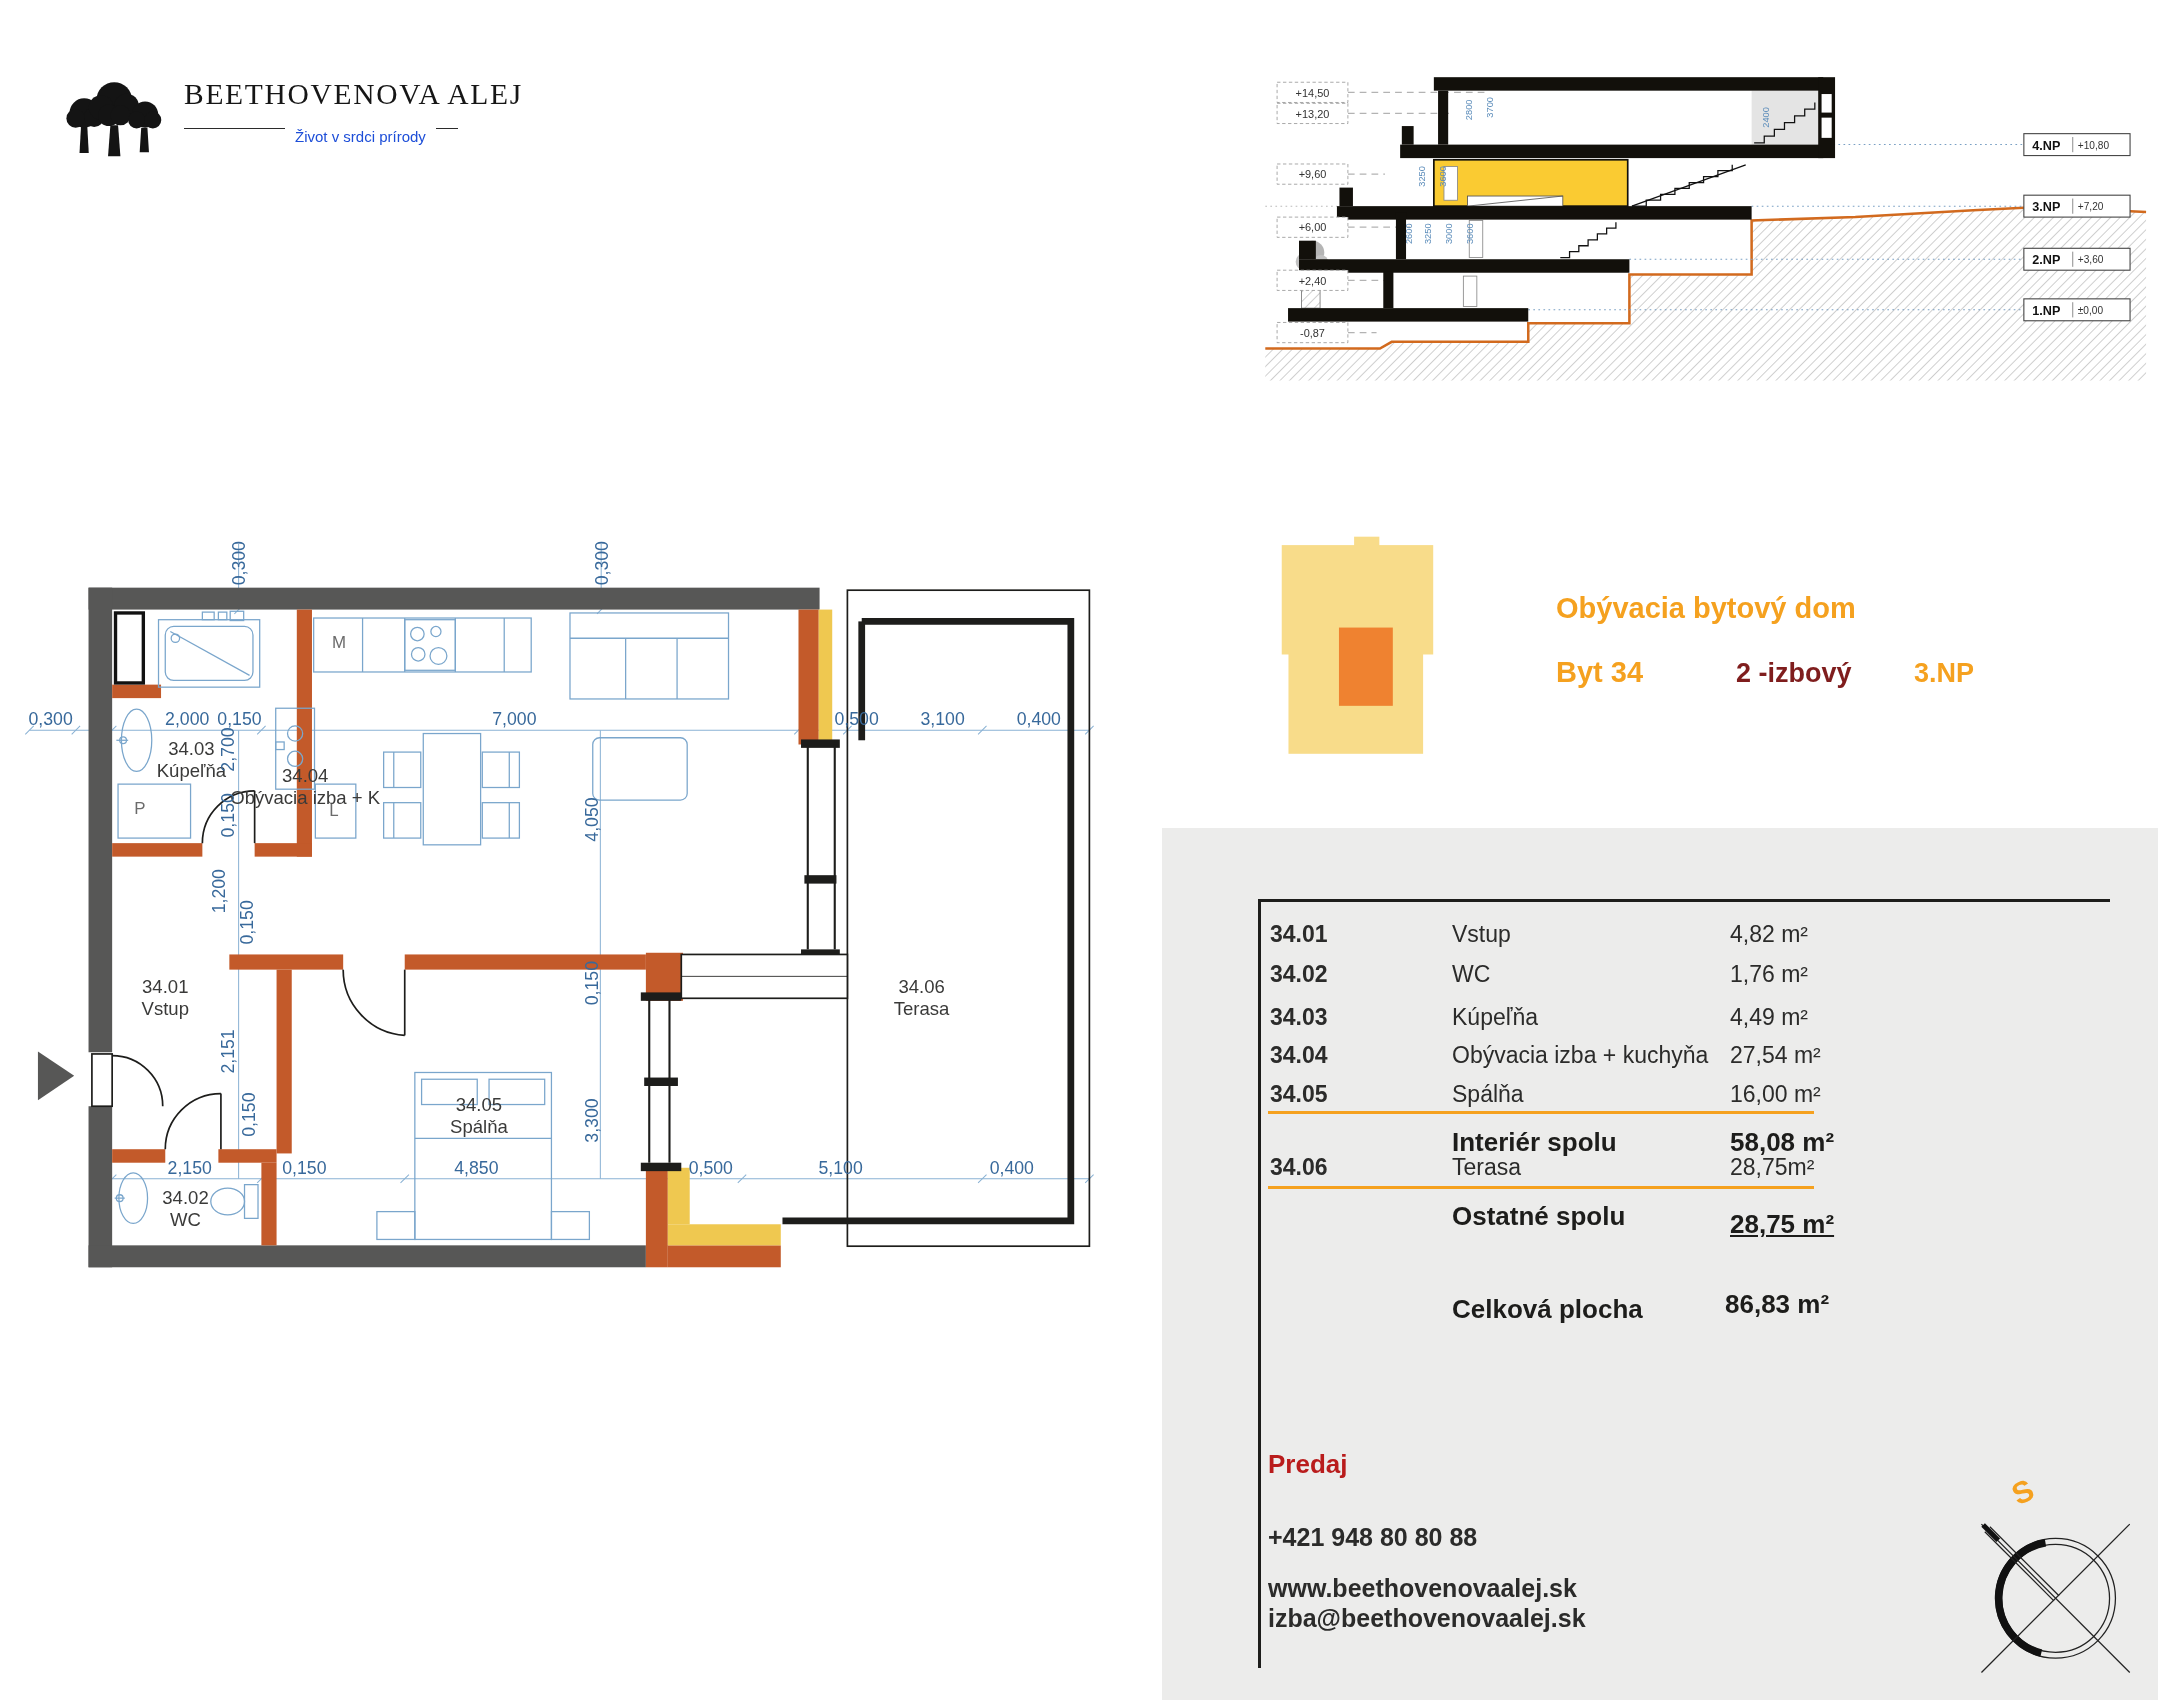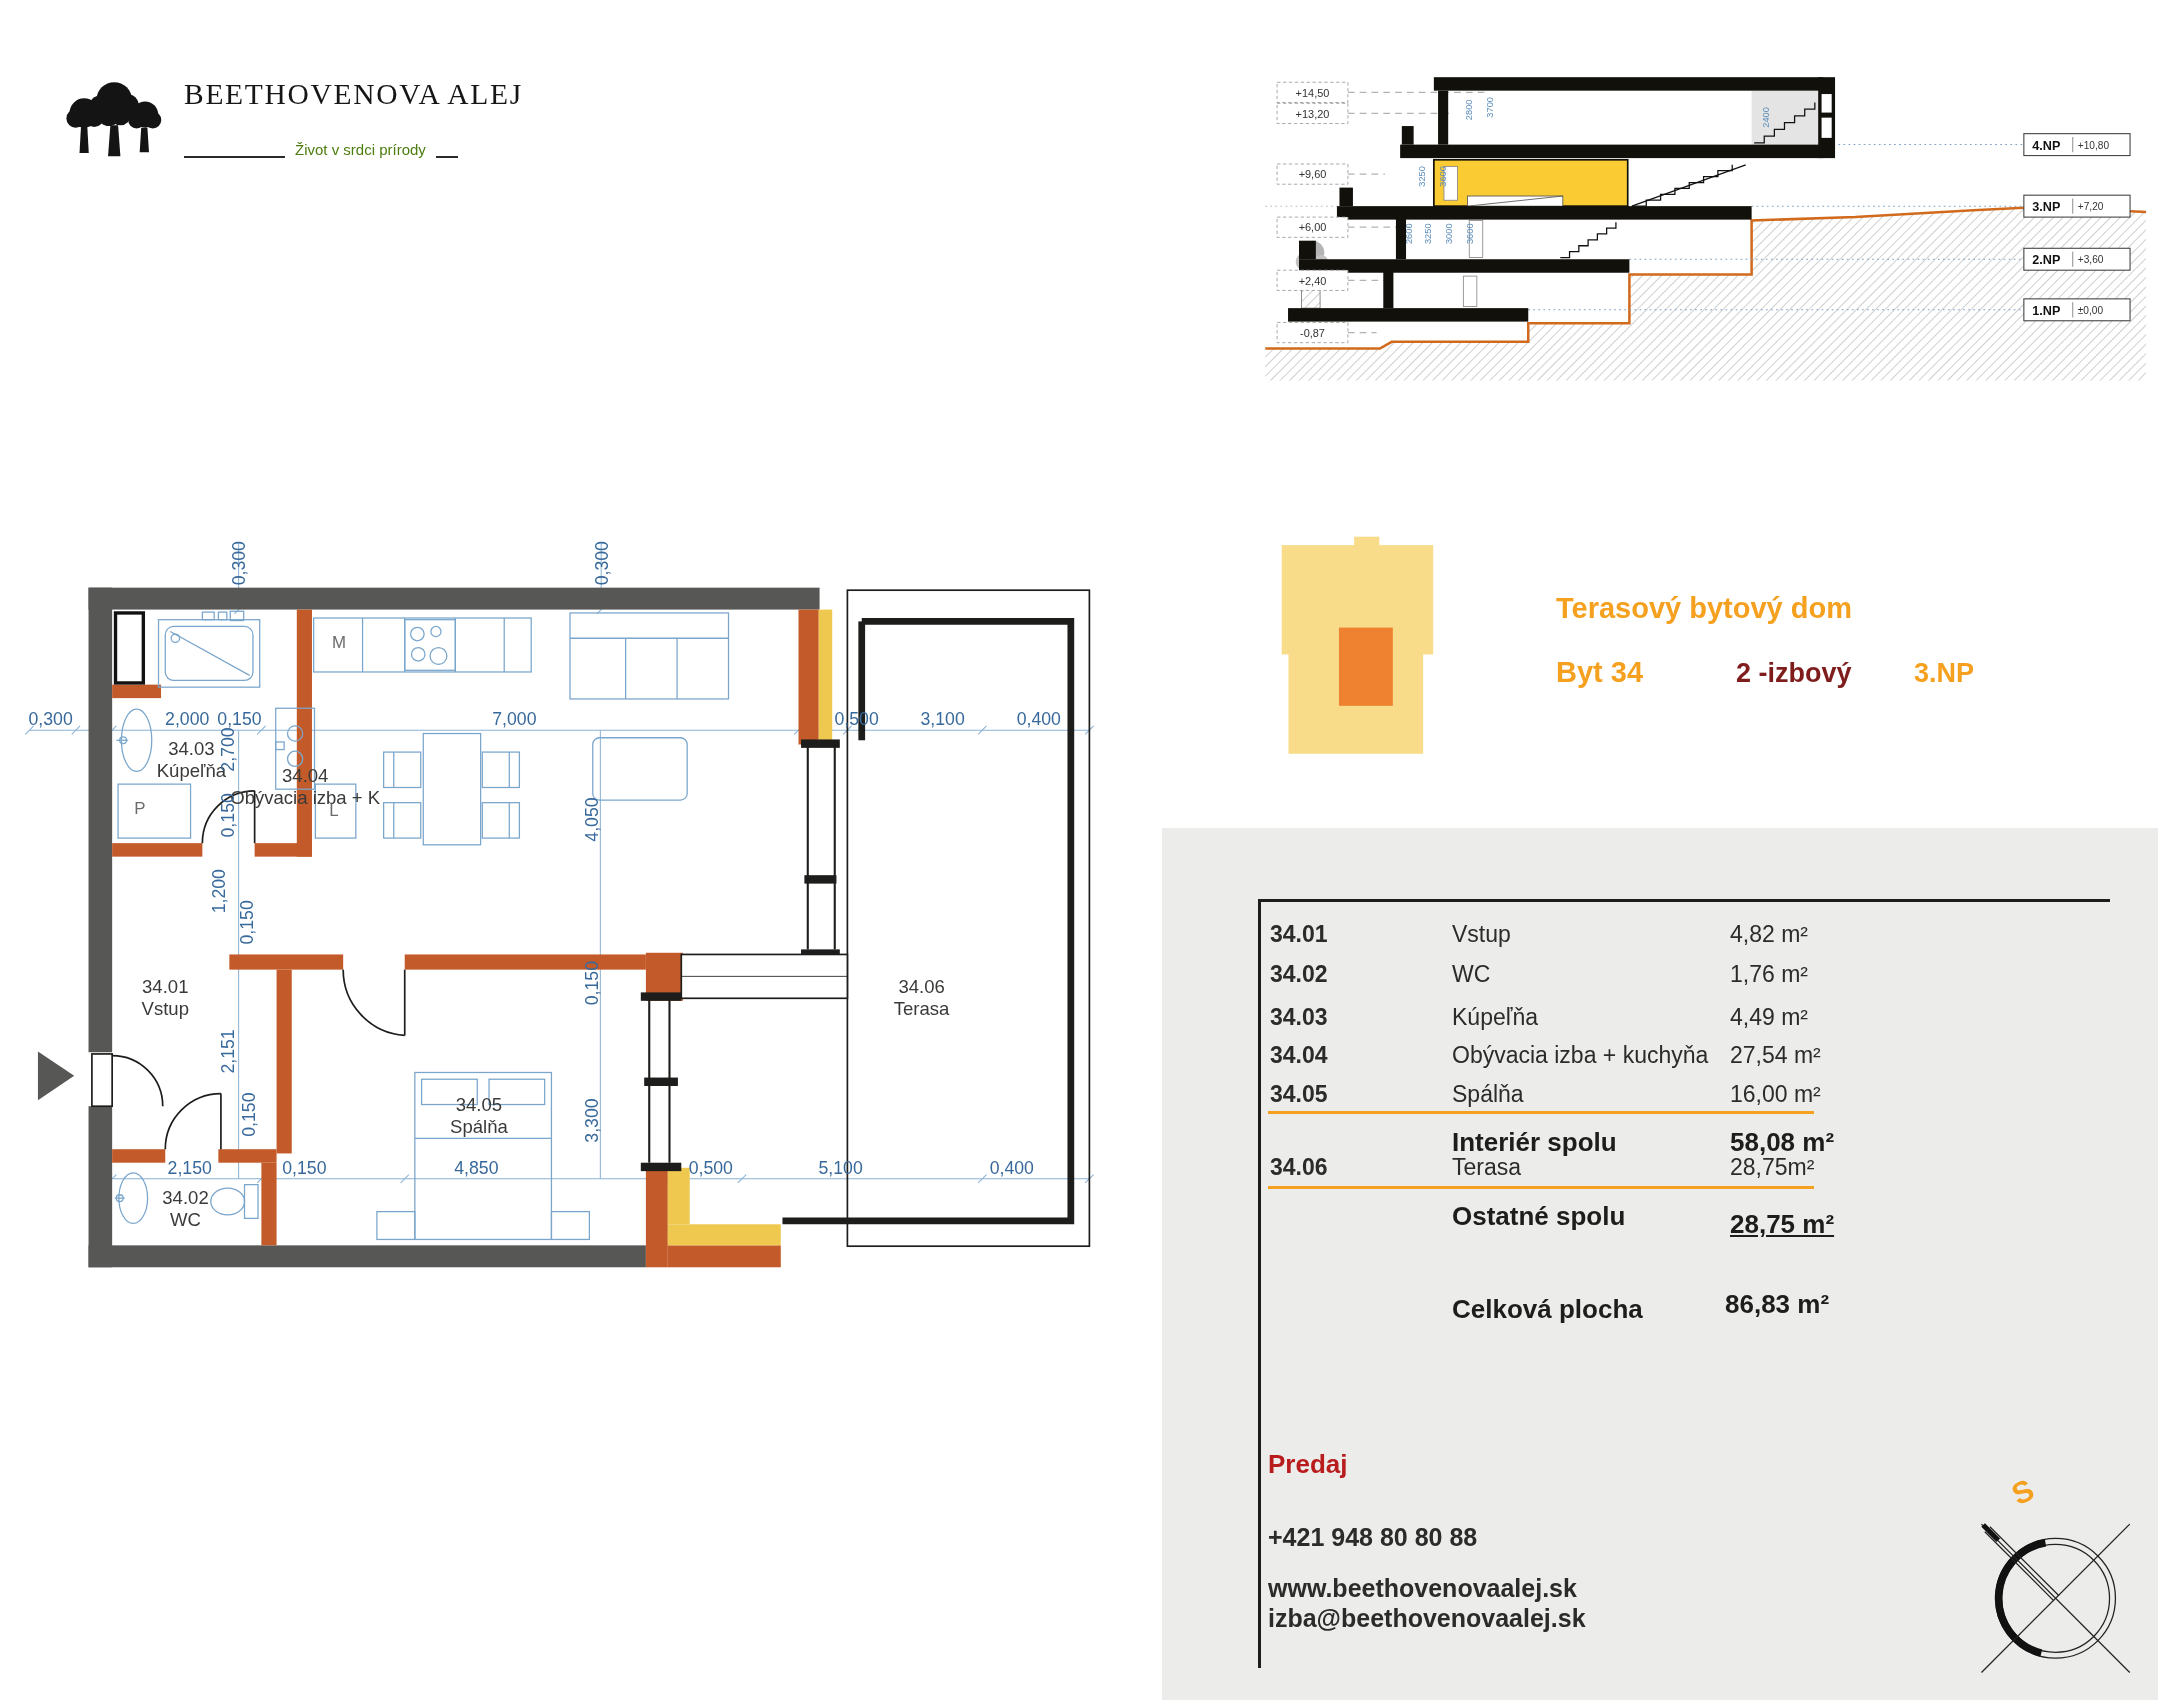--- a/index.html
+++ b/index.html
@@ -3,21 +3,21 @@
 <meta charset="utf-8">
 <style>
   html,body{margin:0;padding:0;background:#fff;}
   #canvas{position:relative;width:2159px;height:1700px;background:#ffffff;
           font-family:"Liberation Sans", sans-serif;overflow:hidden;}
   .abs{position:absolute;}
   
   .logo{left:61px;top:66px;display:flex;align-items:flex-start;gap:15px;}
   .logo-text{padding-top:11.8px;}
   .logo-title{font-family:"Liberation Serif", serif;font-size:29.5px;letter-spacing:1.7px;color:#161616;white-space:nowrap;}
-  .logo-tagline{display:flex;align-items:flex-end;margin-top:30px;color:#4d7c0f;}
+  .logo-tagline{display:flex;align-items:flex-start;margin-top:17px;color:#1d4ed8;}
   .logo-tagline .ln{height:1.7px;background:#2b2b2b;}
   .ln-l{width:101px;margin-right:10px;}
   .ln-r{width:22px;margin-left:10px;}
   .tagline-txt{font-size:15px;white-space:nowrap;}
   
   .unit-title{left:1556px;top:592px;font-size:29px;font-weight:bold;color:#F5A11F;}
   .unit-flat{left:1556px;top:656px;font-size:29px;font-weight:bold;color:#F5A11F;text-align:right;}
   .unit-rooms{left:1736px;top:658px;font-size:27px;font-weight:bold;color:#7f1d1d;}
   .unit-floor{left:1914px;top:658px;font-size:27px;font-weight:bold;color:#F5A11F;}
   
@@ -374,21 +374,21 @@
   </svg>
 
   <svg class="abs" style="left:1280px;top:535px;" width="160" height="223" viewBox="0 0 190 265">
     <g>
       <rect x="88" y="2" width="30" height="14" fill="#F8DC8A"></rect>
       <rect x="2" y="12" width="180" height="130" fill="#F8DC8A"></rect>
       <rect x="10" y="140" width="160" height="120" fill="#F8DC8A"></rect>
       <rect x="70" y="110" width="64" height="93" fill="#EF8230"></rect>
     </g>
   </svg>
-  <div class="abs unit-title">Terasový bytový dom</div>
+  <div class="abs unit-title">Obývacia bytový dom</div>
   <div class="abs unit-flat">Byt 34</div>
   <div class="abs unit-rooms">2 -izbový</div>
   <div class="abs unit-floor">3.NP</div>
 
   <div class="abs panel"></div>
   <div class="abs tbl-top"></div>
   <div class="abs tbl-left"></div>
 
   <div class="abs t-num" style="left:1270px;top:921px;">34.01</div>
   <div class="abs t-name" style="left:1452px;top:921px;">Vstup</div>

